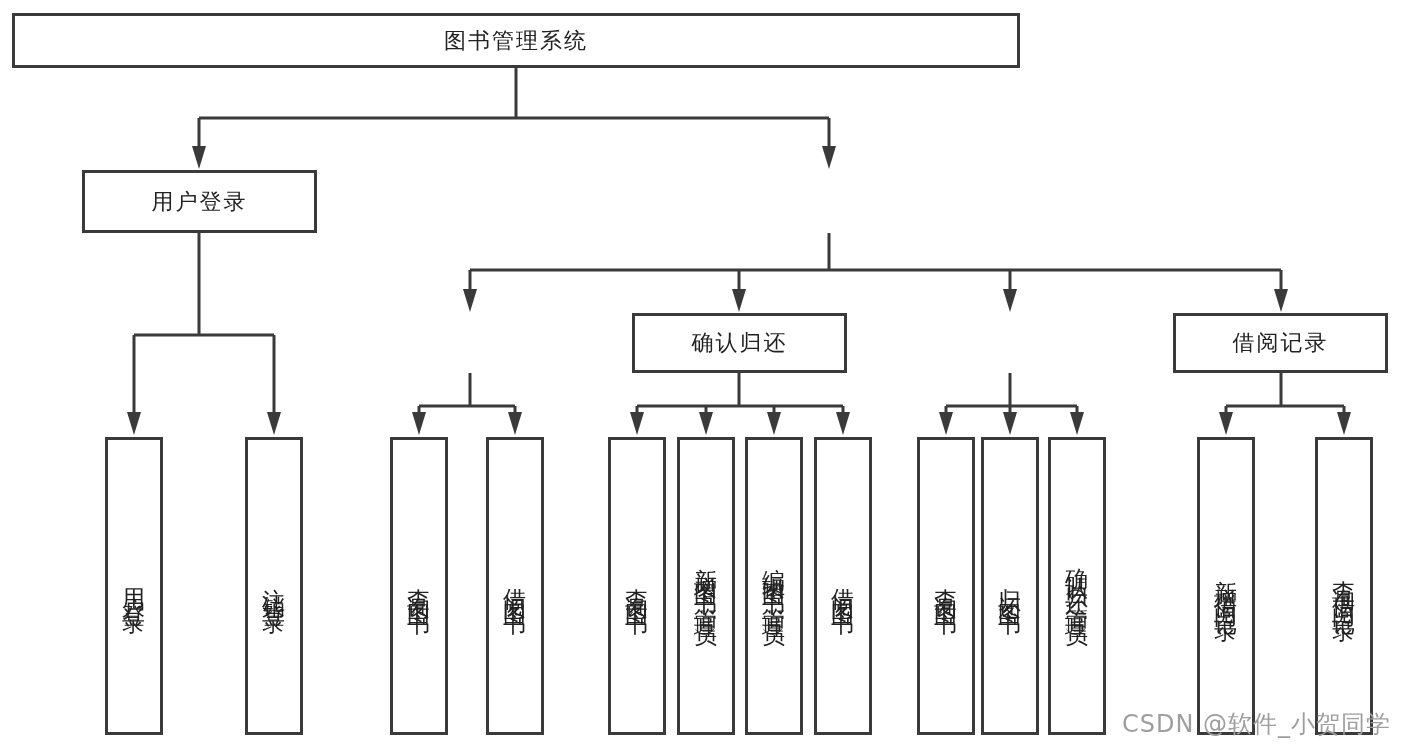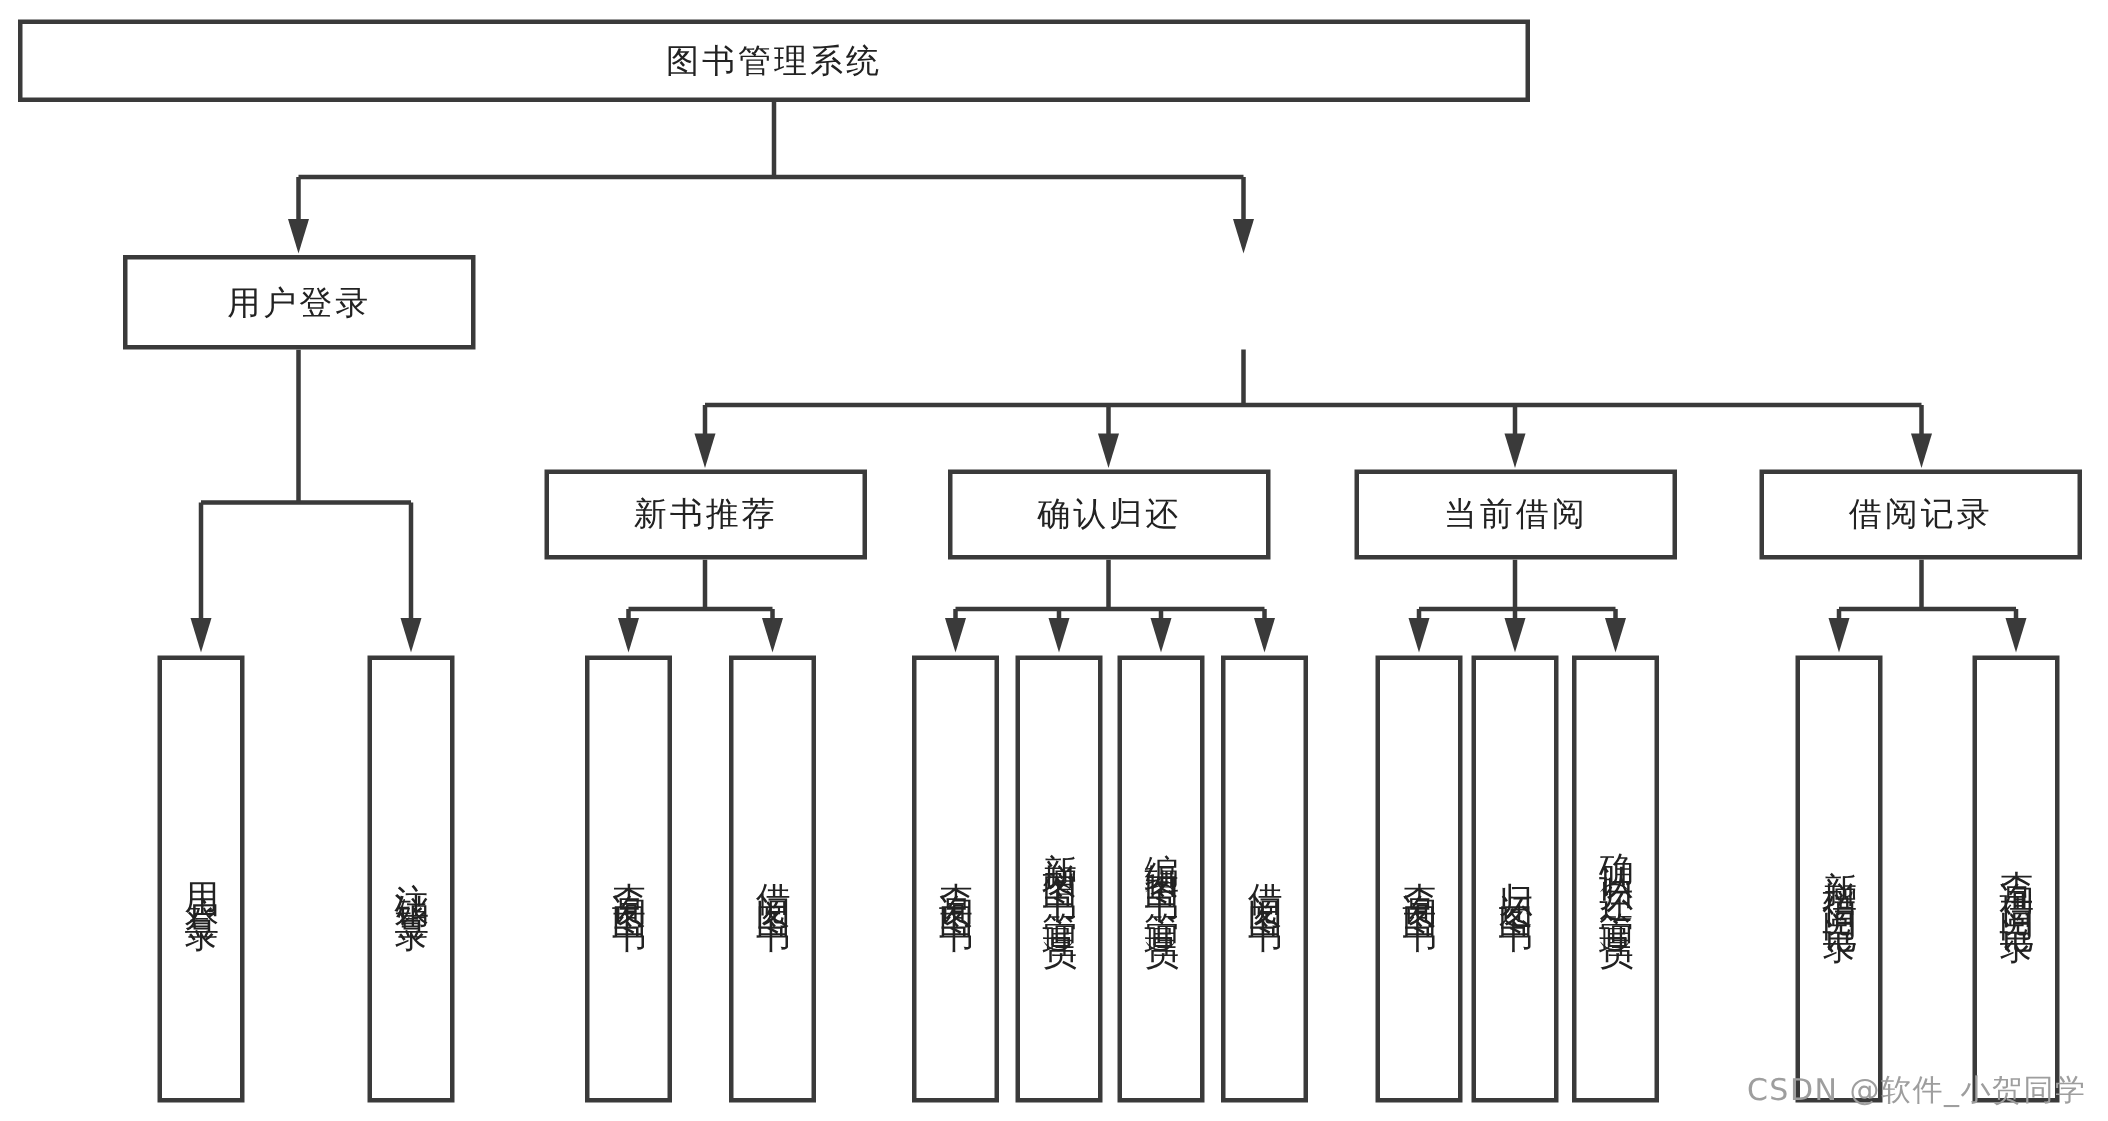--- a/index.html
+++ b/index.html
@@ -34,21 +34,21 @@
     top:437px;width:58px;height:298px;
     writing-mode:vertical-rl;
     text-orientation:mixed;
     font-size:23px;
     letter-spacing:8px;
     line-height:52px;
   }
   .watermark{
     position:absolute;
     right:14px;bottom:7px;
-    font-size:20px;
+    font-size:24px;
     color:var(--wm);
     letter-spacing:1px;
     z-index:5;
     pointer-events:none;
   }
 </style>
 </head>
 <body>
 
 <div class="canvas">
@@ -93,23 +93,21 @@
       <polygon points="1070,412 1084,412 1077,435"></polygon>
       <polygon points="1219,412 1233,412 1226,435"></polygon>
       <polygon points="1337,412 1351,412 1344,435"></polygon>
     </g>
   </svg>
 
   <div class="node node-h node-root">图书管理系统</div>
 
   <div class="node node-h node-l2" style="left:82px;">用户登录</div>
 
-  <div class="node node-h node-l3" style="left:363px;">新书推荐</div>
   <div class="node node-h node-l3" style="left:632px;">确认归还</div>
-  <div class="node node-h node-l3" style="left:903px;">当前借阅</div>
   <div class="node node-h node-l3" style="left:1173px;">借阅记录</div>
 
   <div class="node node-v" style="left:105px;">用户登录</div>
   <div class="node node-v" style="left:245px;">注销登录</div>
 
   <div class="node node-v" style="left:390px;">查询图书</div>
   <div class="node node-v" style="left:486px;">借阅图书</div>
 
   <div class="node node-v" style="left:608px;">查询图书</div>
   <div class="node node-v" style="left:677px;">新增图书（管理员）</div>

